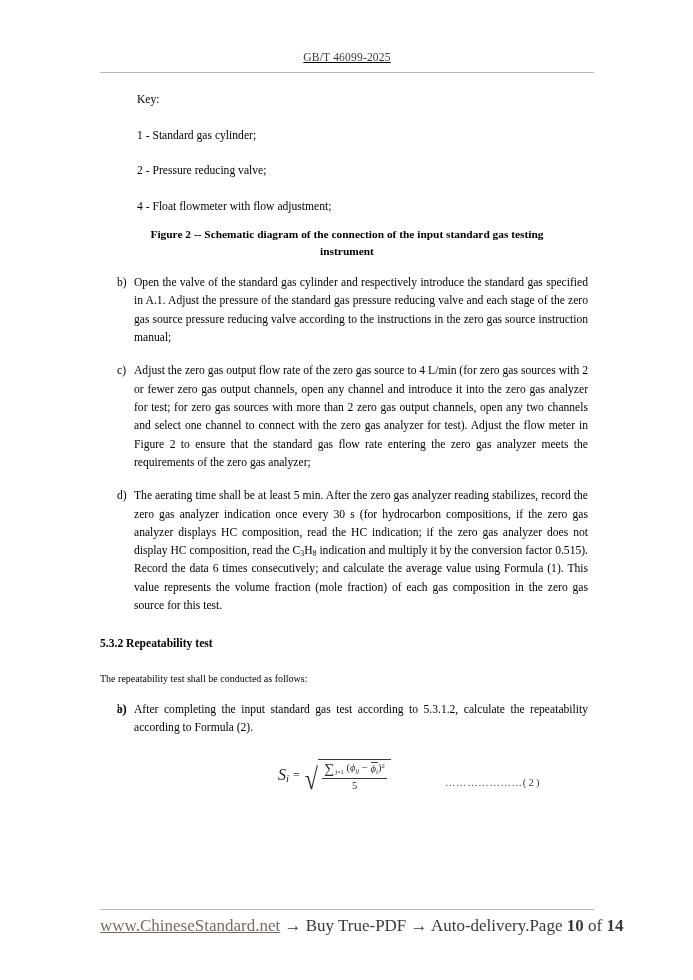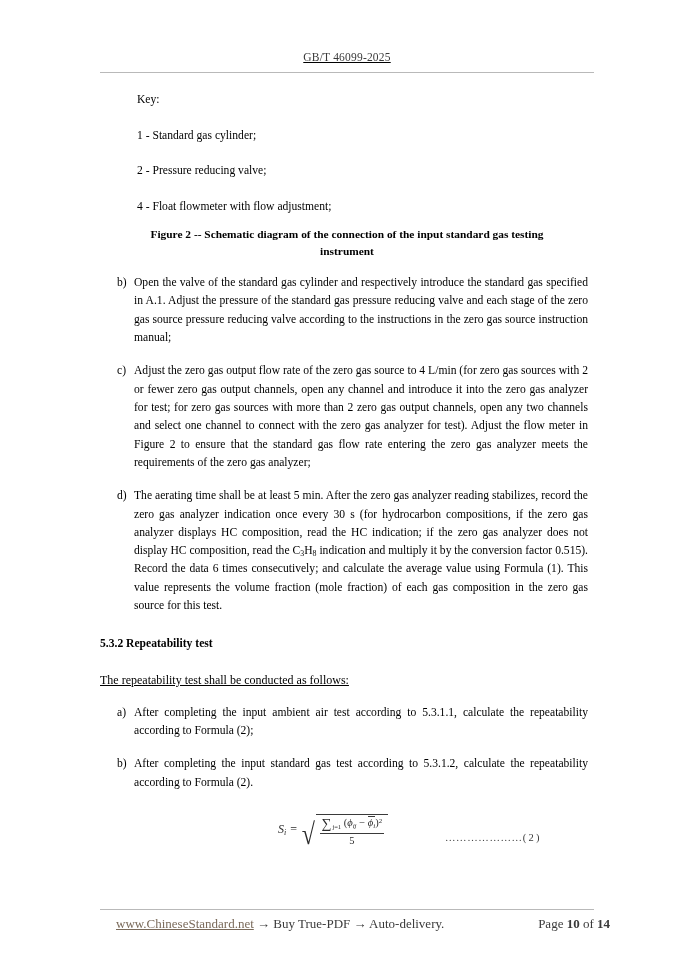--- a/index.html
+++ b/index.html
@@ -87,24 +87,23 @@
     top: 0;
   }
 
   .section-heading {
     font-weight: bold;
     font-size: 11.6px;
     margin: 21px 0 0 0;
     line-height: 1.4;
   }
   .body-para {
-    font-size: 12px;
+    font-size: 10px;
     margin: 18px 0 8px 0;
     line-height: 1.5;
-    text-decoration: underline;
   }
 
   sub { font-size: 0.68em; vertical-align: -0.22em; }
 
   
   .formula-row {
     position: relative;
     margin-top: 22px;
     height: 52px;
   }
@@ -112,21 +111,21 @@
     position: absolute;
     left: 178px;
     top: 0;
     display: flex;
     align-items: center;
     font-family: "Liberation Serif", "DejaVu Serif", serif;
     color: #2b2b2b;
   }
   .f-lhs {
     font-style: italic;
-    font-size: 12px;
+    font-size: 16px;
     margin-right: 4px;
   }
   .f-lhs sub { font-style: italic; }
   .f-eq {
     font-size: 12px;
     margin-right: 3px;
   }
   .sqrt {
     display: flex;
     align-items: stretch;
@@ -200,22 +199,21 @@
     background: #b9b9b9;
   }
   .page-footer {
     position: absolute;
     top: 916px;
     left: 100px;
     width: 494px;
     display: flex;
     justify-content: space-between;
     align-items: flex-start;
-    font-size: 13px;
-    margin-left: 16px;
+    font-size: 17px;
   }
   .footer-left { color: #3a3a3a; white-space: nowrap; }
   .footer-link {
     color: #7a6a5a;
     text-decoration: underline;
   }
   .arrow { color: #3a3a3a; }
   .footer-right { color: #3a3a3a; white-space: nowrap; }
   .footer-right b { font-weight: bold; }
 </style>
@@ -251,21 +249,20 @@
     <div class="list-item">
       <span class="marker">d)</span>
       <span>The aerating time shall be at least 5 min. After the zero gas analyzer reading stabilizes, record the zero gas analyzer indication once every 30 s (for hydrocarbon compositions, if the zero gas analyzer displays HC composition, read the HC indication; if the zero gas analyzer does not display HC composition, read the C</span><sub>3</sub><span>H</span><sub>8</sub><span> indication and multiply it by the conversion factor 0.515). Record the data 6 times consecutively; and calculate the average value using Formula (1). This value represents the volume fraction (mole fraction) of each gas composition in the zero gas source for this test.</span>
     </div>
 
     <p class="section-heading">5.3.2 Repeatability test</p>
     <p class="body-para">The repeatability test shall be conducted as follows:</p>
 
     <div class="list-item">
       <span class="marker">a)</span>
-      <span>After completing the input ambient air test according to 5.3.1.1, calculate the repeatability according to Formula (2);</span>
     </div>
 
     <div class="list-item">
       <span class="marker">b)</span>
       <span>After completing the input standard gas test according to 5.3.1.2, calculate the repeatability according to Formula (2).</span>
     </div>
 
     <div class="formula-row">
       <div class="formula">
         <span class="f-lhs"><span>S</span><sub>i</sub></span>

